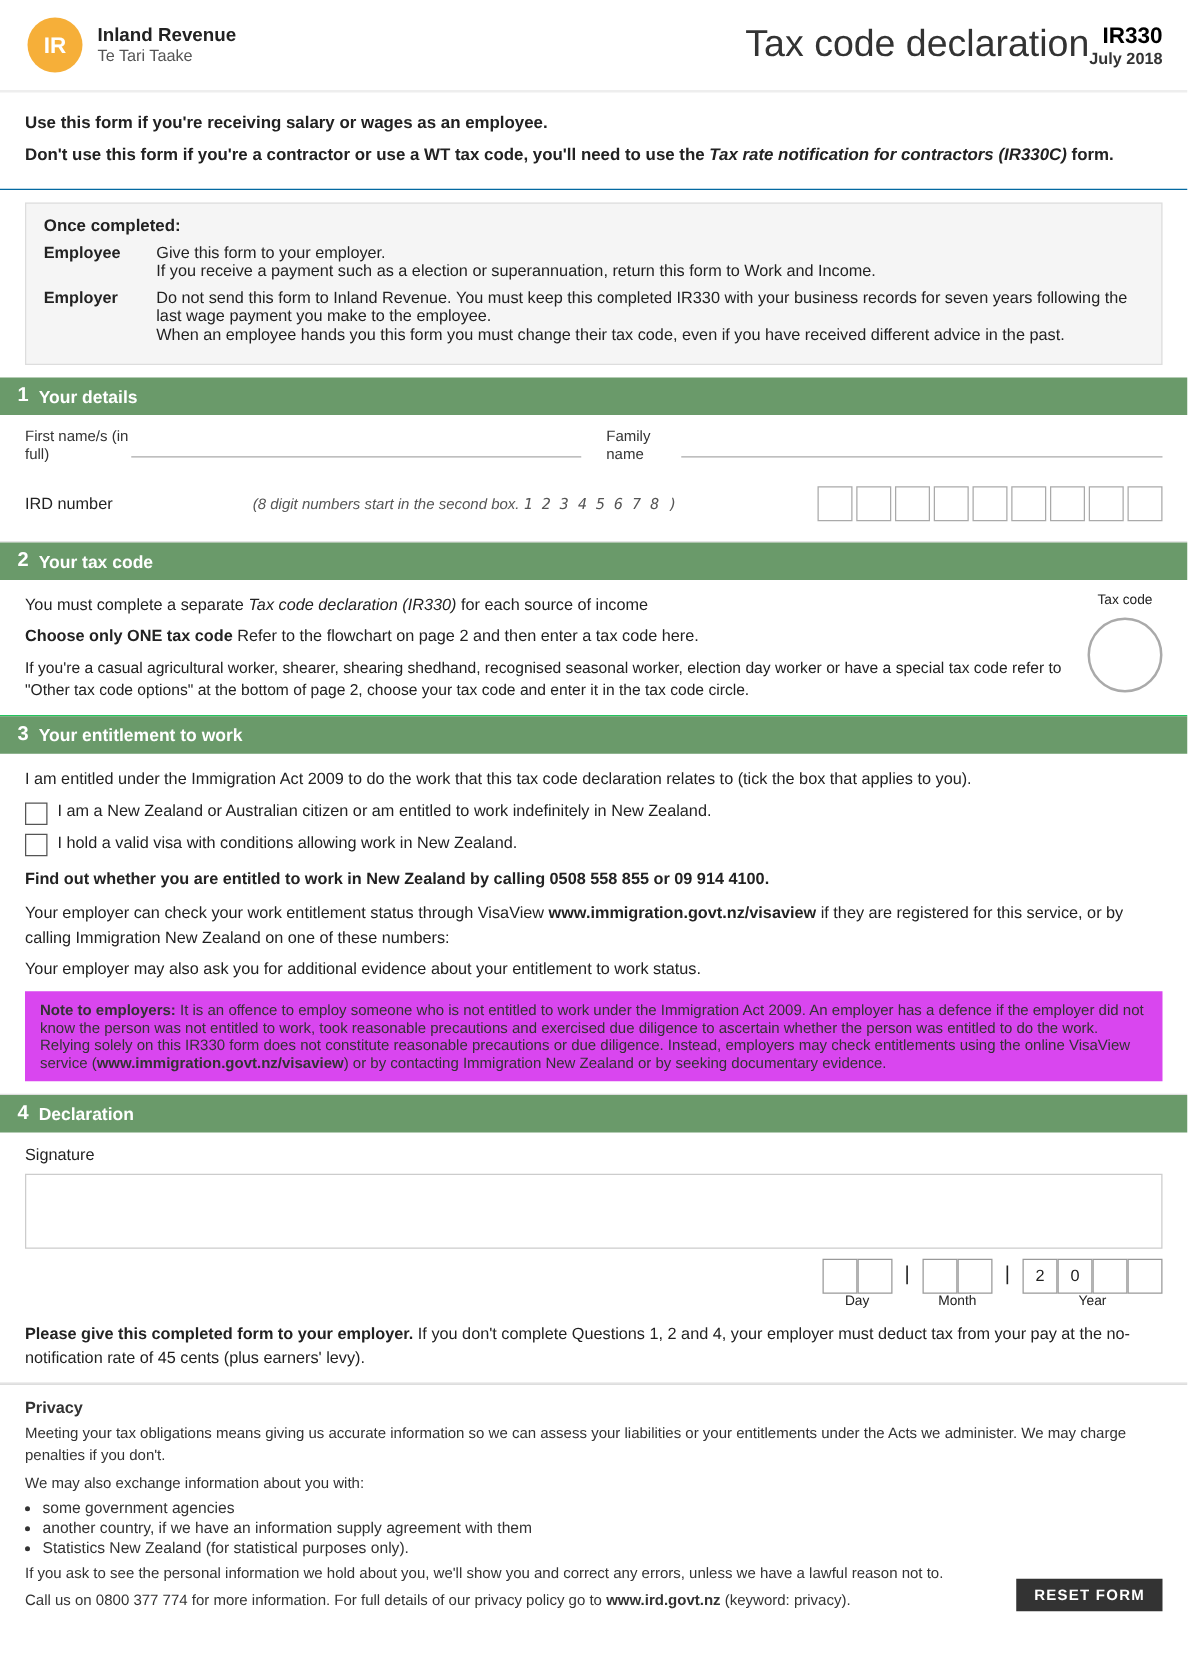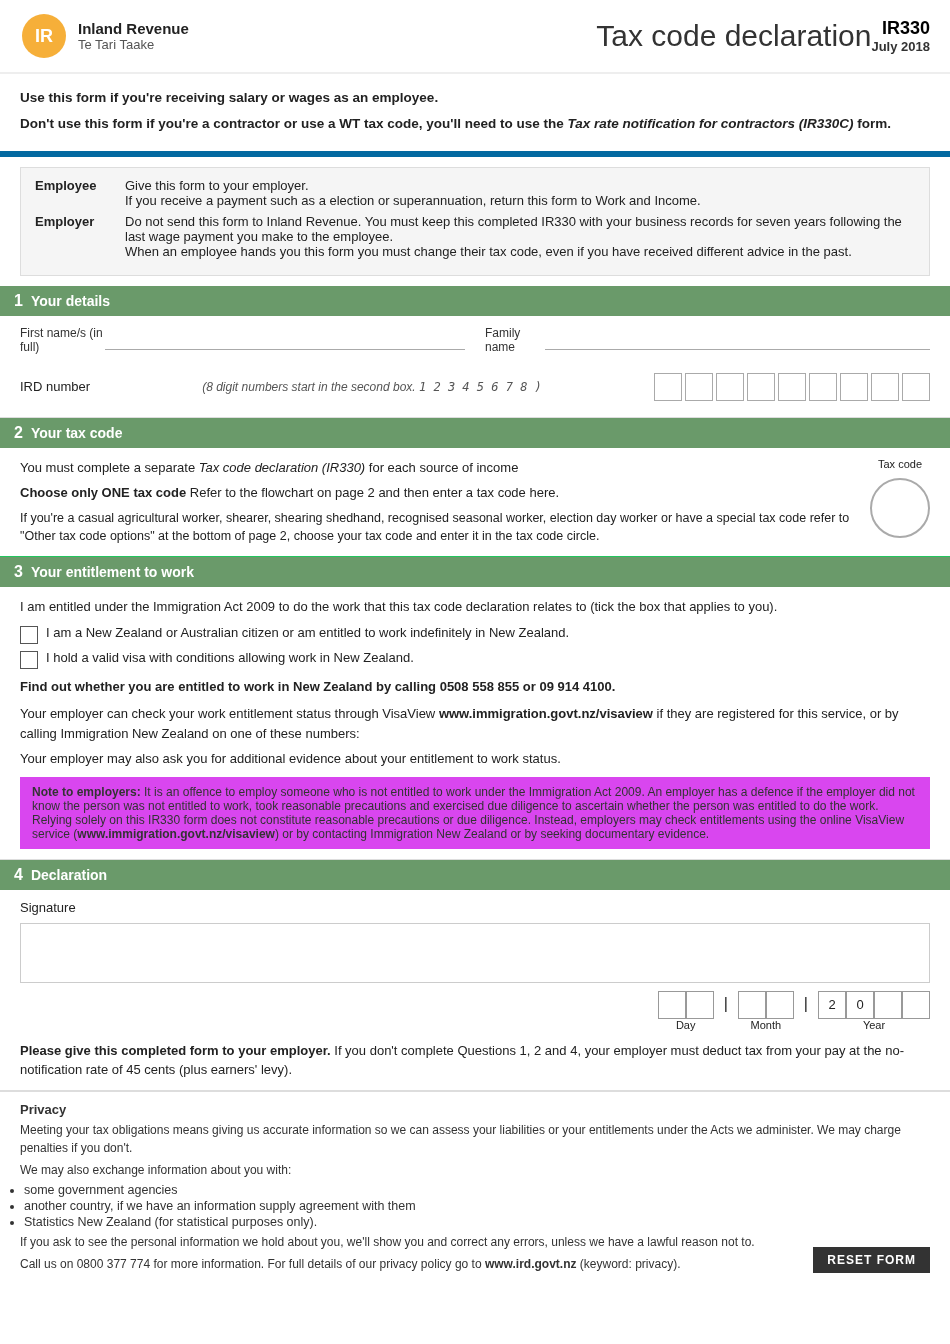--- a/index.html
+++ b/index.html
@@ -56,21 +56,21 @@
     }
     .header-code .code-num {
       display: block;
       font-size: 18px;
       font-weight: bold;
       color: #000;
     }
     
     .intro {
       padding: 14px 20px 10px 20px;
-      border-bottom: 6px solid #0369a1;
+      border-bottom: 1px solid #0369a1;
     }
     .intro p {
       margin-bottom: 6px;
       font-size: 13.5px;
     }
     .intro .bold { font-weight: bold; }
     .intro .italic { font-style: italic; }
     
     .once-completed {
       background: #f5f5f5;
@@ -277,21 +277,21 @@
       border-top: 1px solid #ddd;
       font-size: 12px;
       color: #333;
     }
     .privacy-title {
       font-weight: bold;
       margin-bottom: 4px;
       font-size: 13px;
     }
     .bullet-list {
-      margin: 4px 0 4px 4px;
+      margin: 4px 0 4px 14px;
     }
     .bullet-list li {
       margin-bottom: 2px;
       font-size: 12.5px;
     }
     .reset-btn {
       background: #333;
       color: #fff;
       padding: 6px 14px;
       font-size: 12px;
@@ -331,20 +331,21 @@
 <div class="intro">
   <p>
     <span class="bold">Use this form if you're receiving salary or wages as an employee.</span>
   </p>
   <p>
     <span class="bold">Don't use this form if you're a contractor or use a WT tax code, you'll need to use the </span><span class="bold italic">Tax rate notification for contractors (IR330C)</span><span class="bold"> form.</span>
   </p>
 </div>
 
 <div class="once-completed">
+  <div class="oc-title">Once completed:</div>
   <div class="oc-row">
     <span class="oc-label">Employee</span>
     <span class="oc-content">
       <span class="bold">Give this form to your employer.</span><br>
       <span>If you receive a payment such as a election or superannuation, return this form to Work and Income.</span>
     </span>
   </div>
   <div class="oc-row">
     <span class="oc-label">Employer</span>
     <span class="oc-content">

